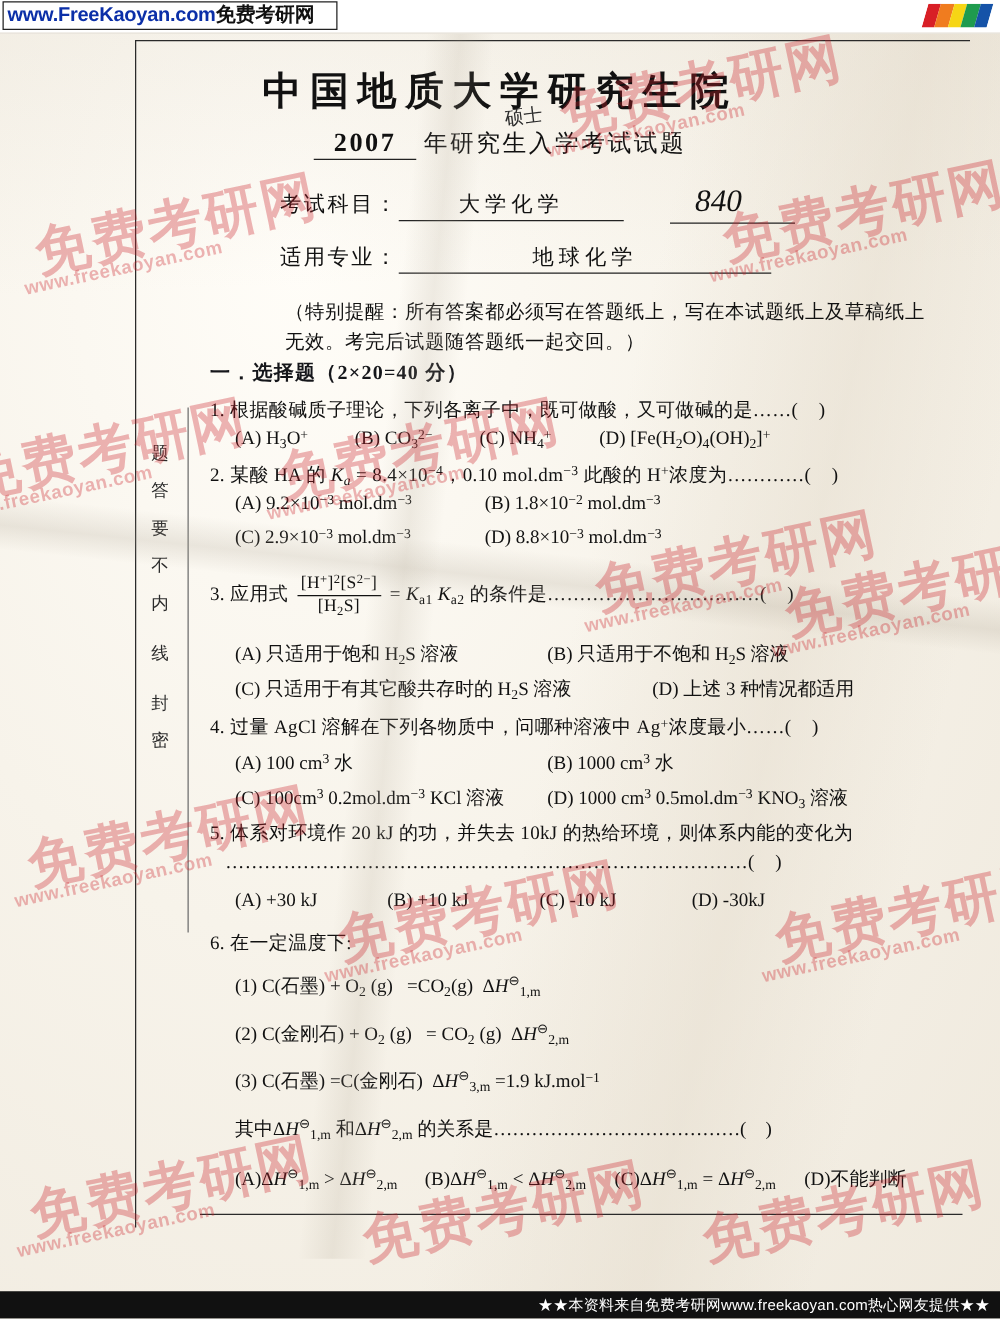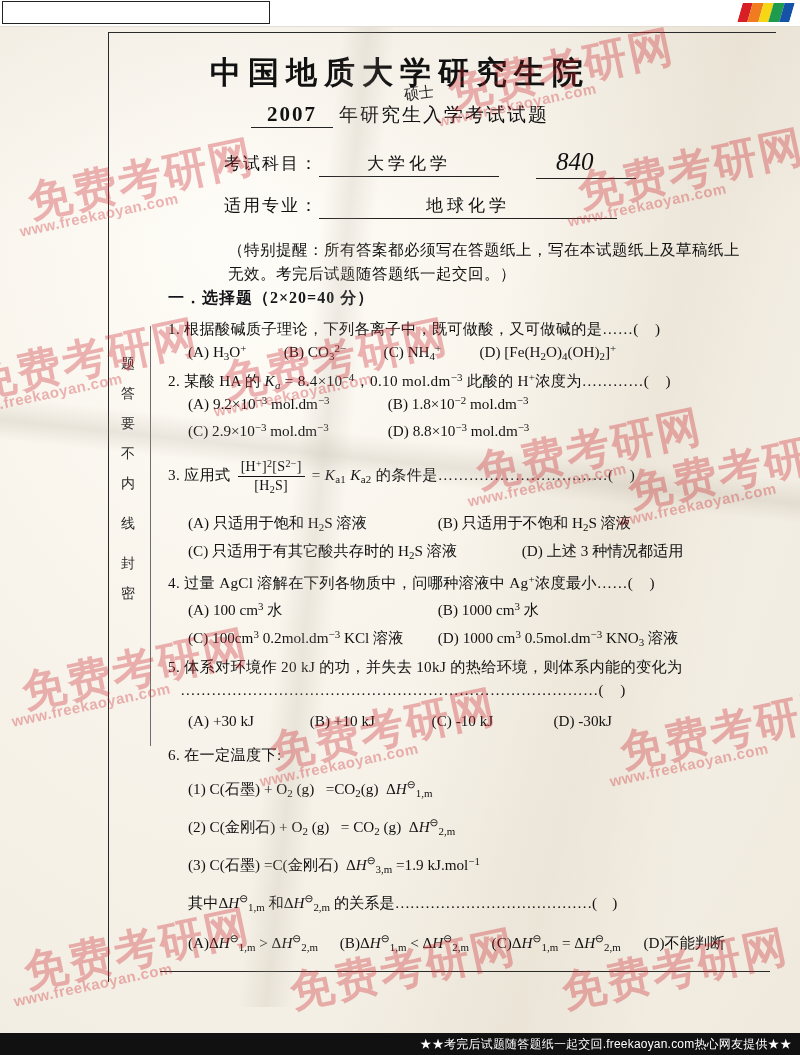--- a/index.html
+++ b/index.html
@@ -436,25 +436,28 @@
   <div class="wm wm-en" style="left:258px; top:756px;">www.freekaoyan.com</div>
   <div class="wm wm-cn" style="left:618px; top:700px;">免费考研网</div>
   <div class="wm wm-en" style="left:608px; top:756px;">www.freekaoyan.com</div>
   <div class="wm wm-cn" style="left:22px; top:920px;">免费考研网</div>
   <div class="wm wm-en" style="left:12px; top:976px;">www.freekaoyan.com</div>
   <div class="wm wm-cn" style="left:288px; top:940px;">免费考研网</div>
   <div class="wm wm-cn" style="left:560px; top:940px;">免费考研网</div>
 
   <div class="topbar">
     <div class="brand-box"></div>
+    <div class="brandtext">
+      <span>www.FreeKaoyan.com</span><span class="cn">免费考研网</span>
+    </div>
     <div class="logo">
       <i></i>
         <i></i>
         <i></i>
         <i></i>
         <i></i>
     </div>
   </div>
 
   <div class="bottombar">
-    <span>★★考完后试题随答题纸一起交回.freekaoyan.com热心网友提供★★</span>
+    <span>★★本资料来自免费考研网www.freekaoyan.com热心网友提供★★</span>
   </div>
 </div>
 
 </body></html>

